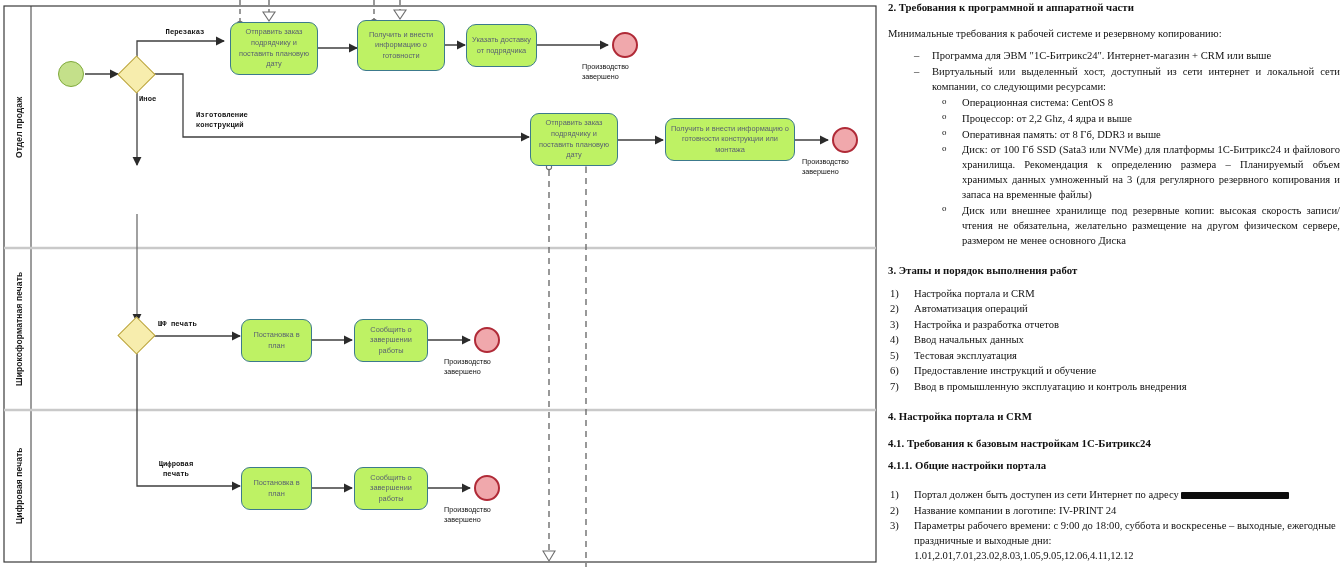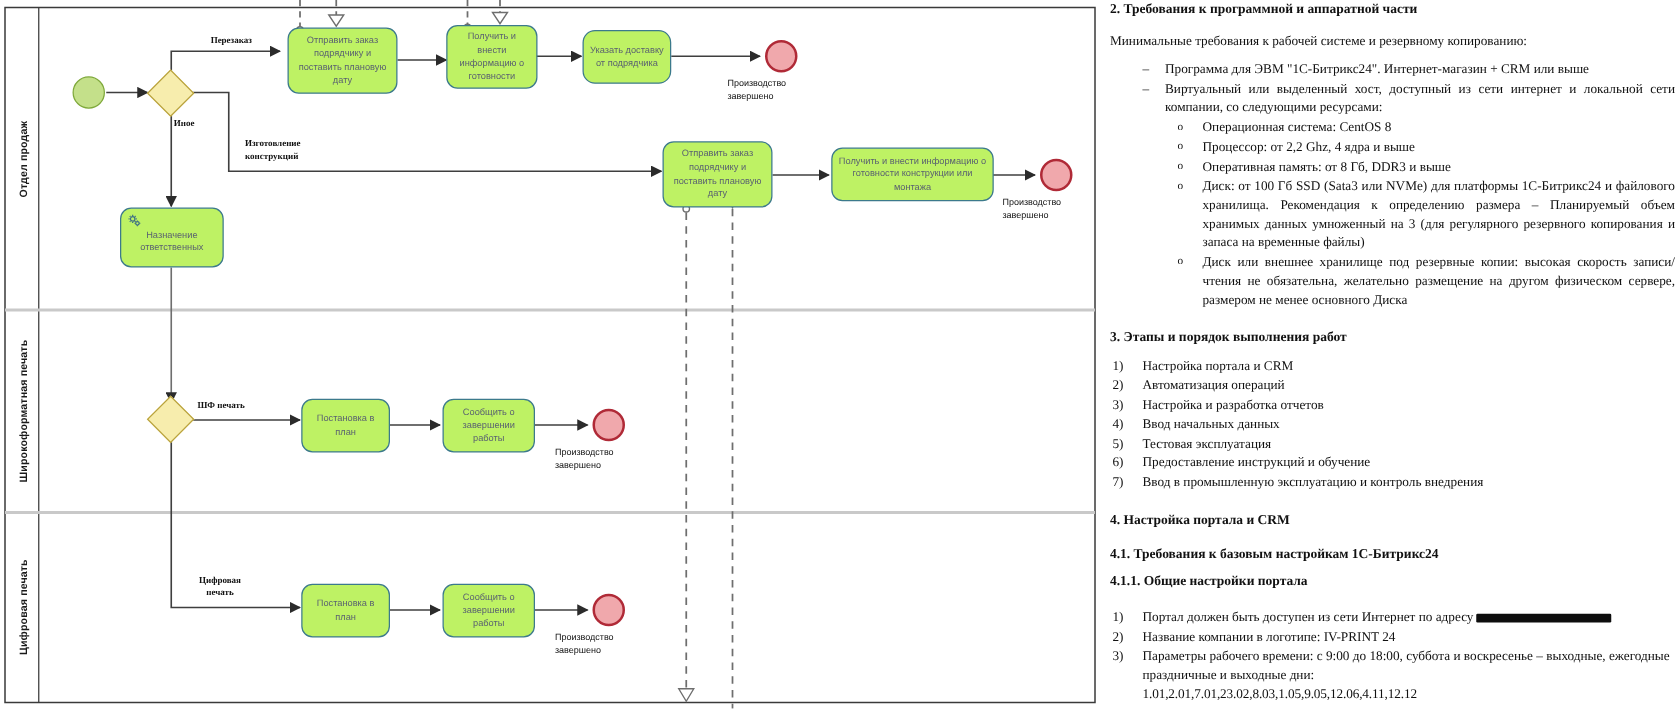--- a/index.html
+++ b/index.html
@@ -75,21 +75,21 @@
   }
 
   .flow-label {
     position: absolute;
     font-size: 7.2px;
     color: #111;
     font-weight: 600;
     text-align: center;
     line-height: 1.35;
     white-space: pre-line;
-    font-family: Liberation Serif, serif;
+    font-family: Liberation Mono, monospace;
   }
   .event-label {
     position: absolute;
     font-size: 7.2px;
     color: #111;
     font-weight: 400;
     text-align: left;
     line-height: 1.35;
     white-space: pre-line;
     width: 86px;
@@ -230,43 +230,32 @@
     <div class="pool-label" style="left:6px; top:410px; width:25px; height:152px;">Цифровая печать</div>
 
     <div class="start-event" style="left:58px; top:61px;"></div>
 
     <div class="gateway" style="left:123px; top:61px;"></div>
 
     <div class="task" style="left:230px; top:22px; width:88px; height:53px;">
       <span class="tlabel">Отправить заказ подрядчику и поставить плановую дату</span>
     </div>
 
-    <div class="task" style="left:357px; top:20px; width:73px; height:51px;">
+    <div class="task" style="left:357px; top:20px; width:88px; height:51px;">
       <span class="tlabel">Получить и внести информацию о готовности</span>
     </div>
 
     <div class="task" style="left:466px; top:24px; width:71px; height:43px;border-radius:10px;">
       <span class="tlabel">Указать доставку от подрядчика</span>
     </div>
 
     <div class="end-event" style="left:612px; top:32px;"></div>
     <div class="event-label" style="left:582px; top:62px;">Производство
 завершено</div>
 
-    <div class="task" style="left:96px; top:166px; width:83px; height:48px; align-items:flex-end; padding-bottom:9px;">
-      <svg class="gear-icon" viewBox="0 0 24 24">
-        <g fill="none" stroke="#3c6e85" stroke-width="1.8">
-          <circle cx="9.5" cy="9.5" r="3.3"></circle>
-          <path d="M9.5 3.4v1.6M9.5 14v1.6M3.4 9.5h1.6M14 9.5h1.6M5.2 5.2l1.1 1.1M12.7 12.7l1.1 1.1M13.8 5.2l-1.1 1.1M6.3 12.7l-1.1 1.1"></path>
-          <circle cx="16.5" cy="16" r="2.6"></circle>
-          <path d="M16.5 11.8v1.2M16.5 19v1.2M12.3 16h1.2M19.5 16h1.2"></path>
-        </g>
-      </svg>
-      <span class="tlabel">Назначение ответственных</span>
-    </div>
 
     <div class="task" style="left:530px; top:113px; width:88px; height:53px;">
       <span class="tlabel">Отправить заказ подрядчику и поставить плановую дату</span>
     </div>
 
     <div class="task" style="left:665px; top:118px; width:130px; height:43px;">
       <span class="tlabel">Получить и внести информацию о готовности конструкции или монтажа</span>
     </div>
 
     <div class="end-event" style="left:832px; top:127px;"></div>

